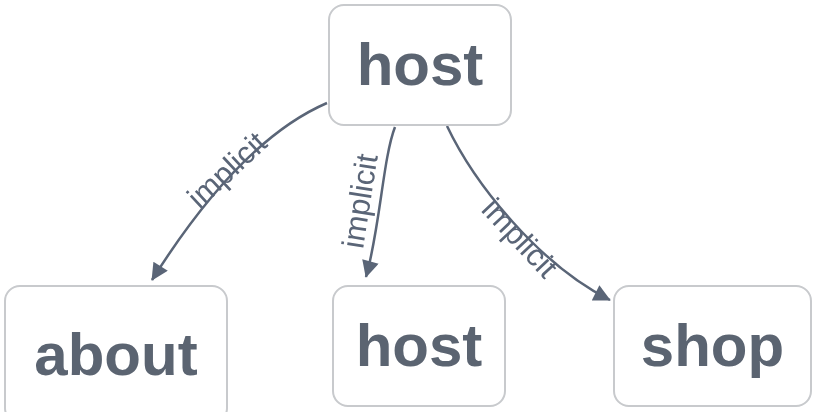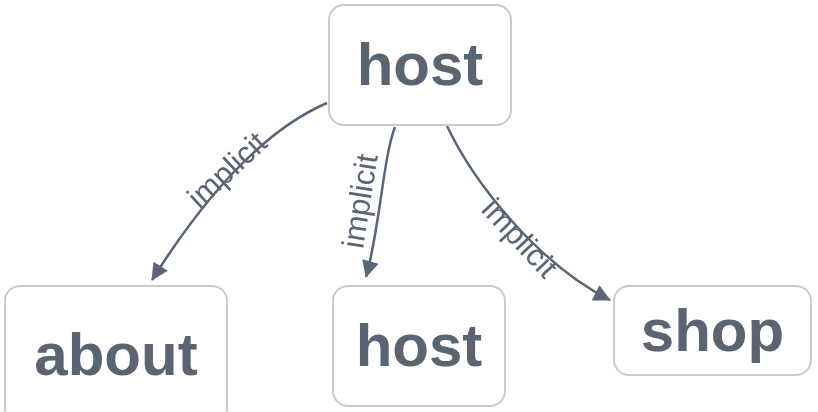--- a/index.html
+++ b/index.html
@@ -49,21 +49,21 @@
   }
   .node-label{
     color:var(--node-text);
     font-size:60px;
     line-height:1;
     white-space:nowrap;
   }
   .node-host {left:328px; top:4px;   width:184px; height:122px;}
   .node-about{left:4px;   top:285px; width:224px; height:139px;}
   .node-cart {left:332px; top:285px; width:174px; height:122px;}
-  .node-shop {left:613px; top:285px; width:199px; height:91px;}
+  .node-shop {left:613px; top:285px; width:199px; height:122px;}
   .edge-label{
     position:absolute;
     color:var(--edge-label-text);
     font-size:31px;
     line-height:1;
     white-space:nowrap;
   }
   .edge-label-about{left:227px; top:170px; transform:translate(-50%,-50%) rotate(-43deg);}
   .edge-label-cart {left:360px; top:201px; transform:translate(-50%,-50%) rotate(-81deg);}
   .edge-label-shop {left:520px; top:238px; transform:translate(-50%,-50%) rotate(47deg);}

